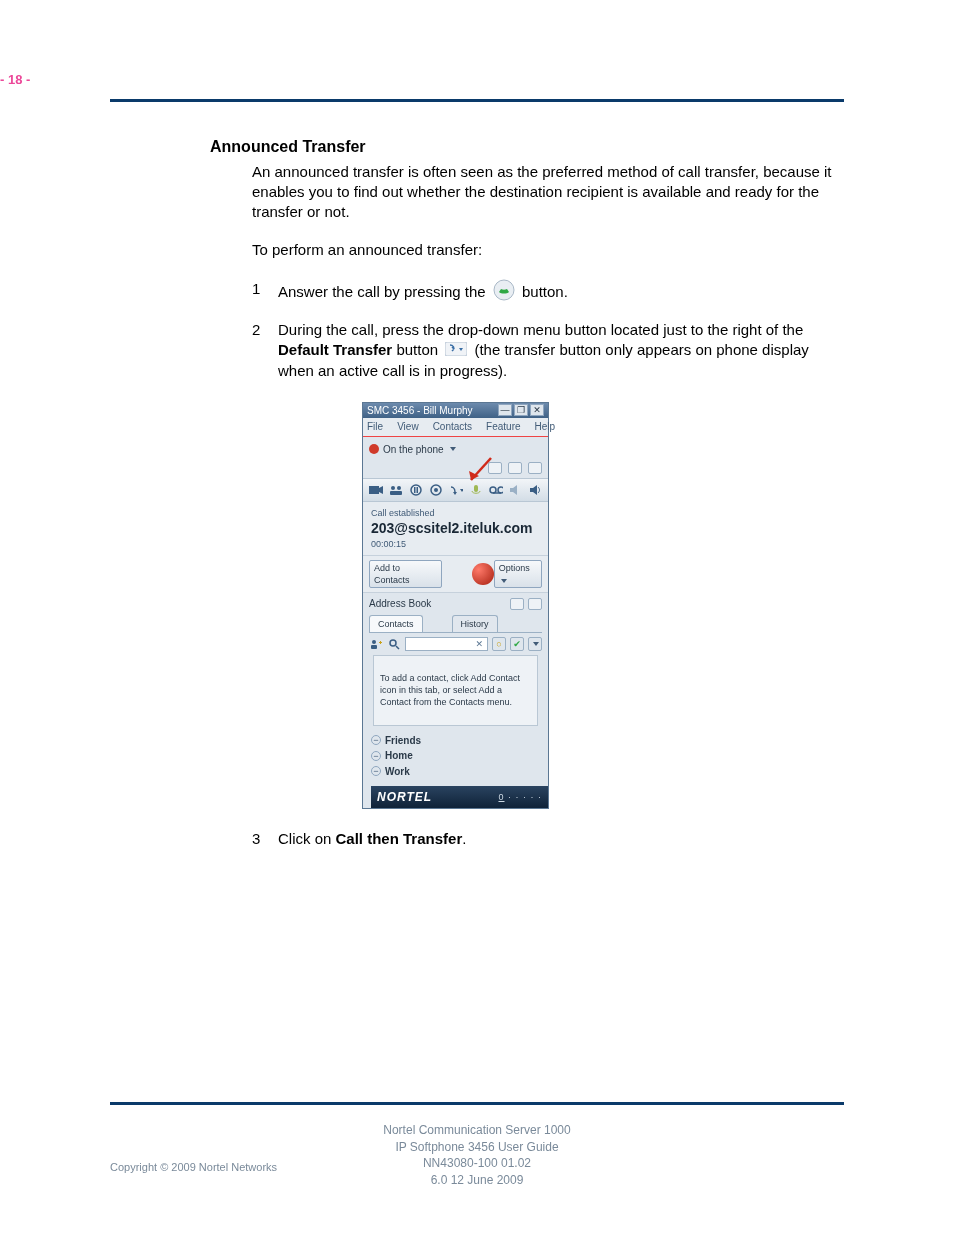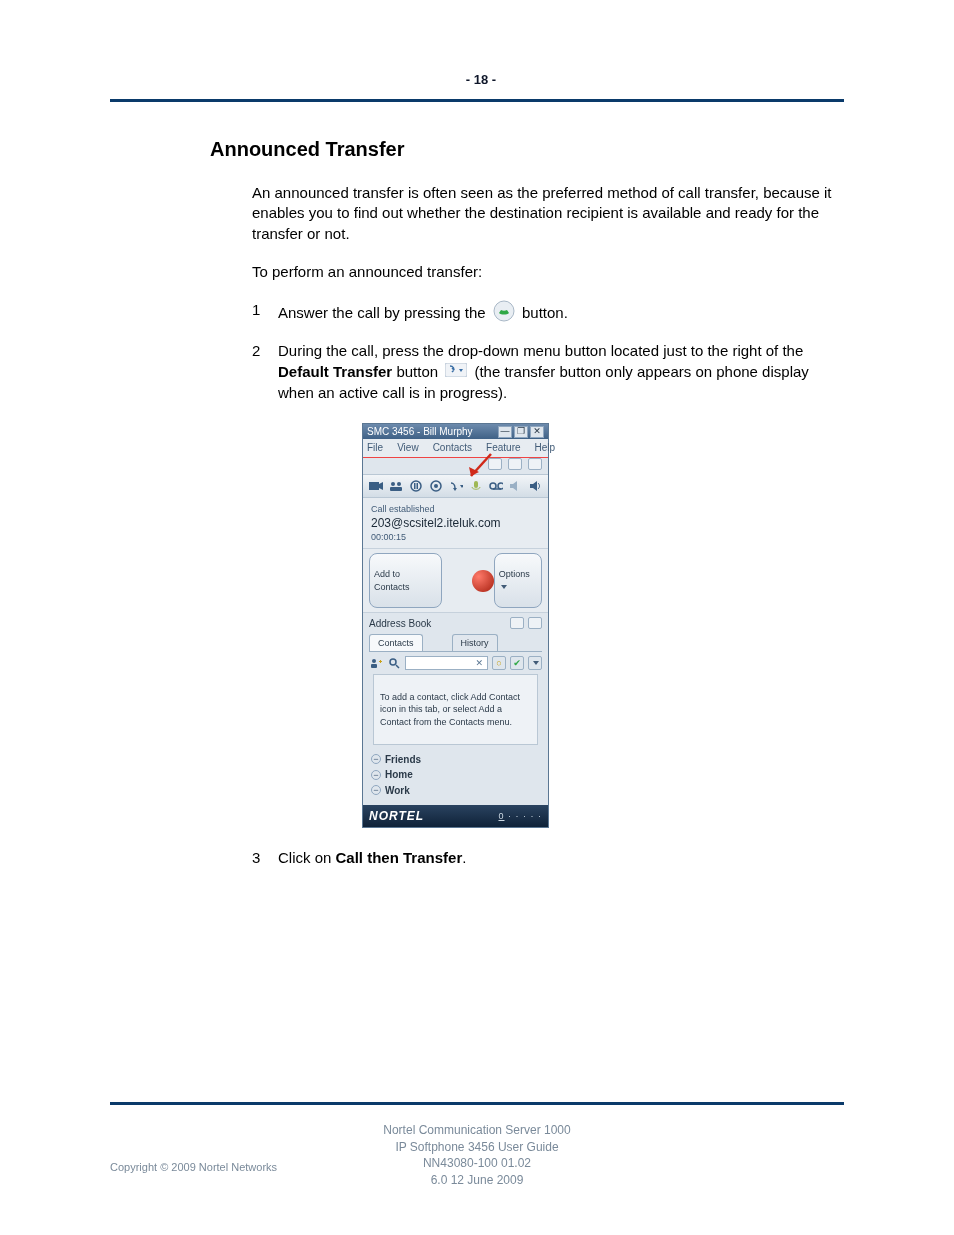--- a/index.html
+++ b/index.html
@@ -5,46 +5,44 @@
   * { box-sizing: border-box; margin: 0; padding: 0; }
   body {
     width: 954px;
     height: 1235px;
     background: #fff;
     font-family: Arial, Helvetica, sans-serif;
     color: #000;
     position: relative;
   }
   .page-header {
-    text-align: center;
     padding-top: 72px;
     font-size: 13px;
-    color: #0f172a;
-    padding-left: 8px;
+    color: #ec4899;
   }
   .page-header .pg {
     font-weight: bold;
     margin-bottom: 4px;
   }
   .hr-top {
     height: 3px;
     background: #0a3a6a;
     margin: 12px 110px 0 110px;
   }
   .content {
     margin-left: 210px;
     margin-right: 110px;
     padding-top: 34px;
     font-size: 15px;
     line-height: 1.35;
   }
   .h2 {
     font-weight: bold;
-    font-size: 20px;
-    margin-bottom: 20px;
+    font-size: 16px;
+    margin-bottom: 4px;
   }
   .body-indent {
     margin-left: 42px;
   }
   .para { margin-bottom: 18px; }
   .ol { margin-left: 42px; }
   .ol-row { display: flex; margin-bottom: 14px; }
   .ol-num { width: 26px; flex-shrink: 0; }
   .ol-body { flex: 1; }
   .inline-icon {
@@ -109,31 +107,31 @@
     padding: 4px 6px;
     display: flex; align-items: center; justify-content: space-between;
   }
   .tb-left, .tb-right { display:flex; gap:6px; align-items:center; }
   .tb-icon { width: 14px; height: 14px; display:flex; align-items:center; justify-content:center; color:#3a5e84;}
   .sp-call {
     padding: 5px 8px;
     background: #e7ecf1;
   }
   .sp-call .small { font-size: 9px; color: #415b77; }
-  .sp-call .addr { font-size: 12px; color: #1a2836; font-weight: normal; }
+  .sp-call .addr { font-size: 14px; color: #1a2836; font-weight: bold; }
   .sp-actions {
     display:flex; align-items:center; justify-content: space-between;
     padding: 4px 6px;
     background: #e7ecf1;
     border-top: 1px solid #c6d1dc;
     border-bottom: 1px solid #c6d1dc;
   }
   .sp-btn {
     font-size: 9px; border:1px solid #8fa6bf; background: linear-gradient(#f7f9fb,#d9e1e9);
-    padding: 14px 4px; border-radius: 8px;
+    padding: 1px 4px; border-radius: 2px;
   }
   .hangup {
     width: 22px; height: 22px; border-radius: 50%;
     background: radial-gradient(circle at 30% 30%, #ff7a6a, #a61f0f);
     margin-left: 30px;
   }
   .sp-ab {
     padding: 4px 6px;
     display:flex; justify-content: space-between; align-items:center;
   }
@@ -151,21 +149,21 @@
   .sp-hint {
     margin:4px 10px; border:1px solid #b9c7d4; background:#eef2f6; padding:16px 6px;
     font-size:9px; color:#2b3a49;
   }
   .sp-groups { padding: 2px 8px 6px 8px; }
   .sp-groups .g { display:flex; align-items:center; gap:4px; font-size:10px; margin:2px 0; font-weight:bold;}
   .minus { width:10px; height:10px; border:1px solid #8fa6bf; border-radius:50%; display:flex; align-items:center; justify-content:center; font-size:9px; color:#415b77; font-weight:normal;}
   .sp-footer {
     background: linear-gradient(#2a4360, #0f2238);
     color:#fff; display:flex; justify-content:space-between; align-items:center;
-    padding: 3px 6px; font-size:12px; font-weight:bold;
+    padding: 3px 6px; font-size:12px; font-weight:bold;margin-left:8px;
   }
   .sp-footer .r { font-size:9px; color:#cdd9e4; font-weight:normal; letter-spacing:1px;}
   
   .hr-bot {
     height: 3px;
     background: #0a3a6a;
     margin: 0 110px;
   }
   .page-footer {
     position: absolute;
@@ -247,20 +245,25 @@
         </div>
 
         <div class="sp-menu">
           <span>File</span>
           <span>View</span>
           <span>Contacts</span>
           <span>Feature</span>
           <span>Help</span>
         </div>
 
+        <div class="sp-status">
+          <span class="red-dot"></span>
+          <span>On the phone</span>
+          <span class="tri"></span>
+        </div>
 
         <div style="position:relative; height:0;">
           <svg width="40" height="30" style="position:absolute; left:102px; top:-6px;">
             <line x1="26" y1="2" x2="6" y2="24" stroke="#d02a1a" stroke-width="2.5"></line>
             <polygon points="6,24 4,15 14,20" fill="#d02a1a"></polygon>
           </svg>
         </div>
 
         <div class="sp-icons-row">
           <span class="mini-btn"></span>

